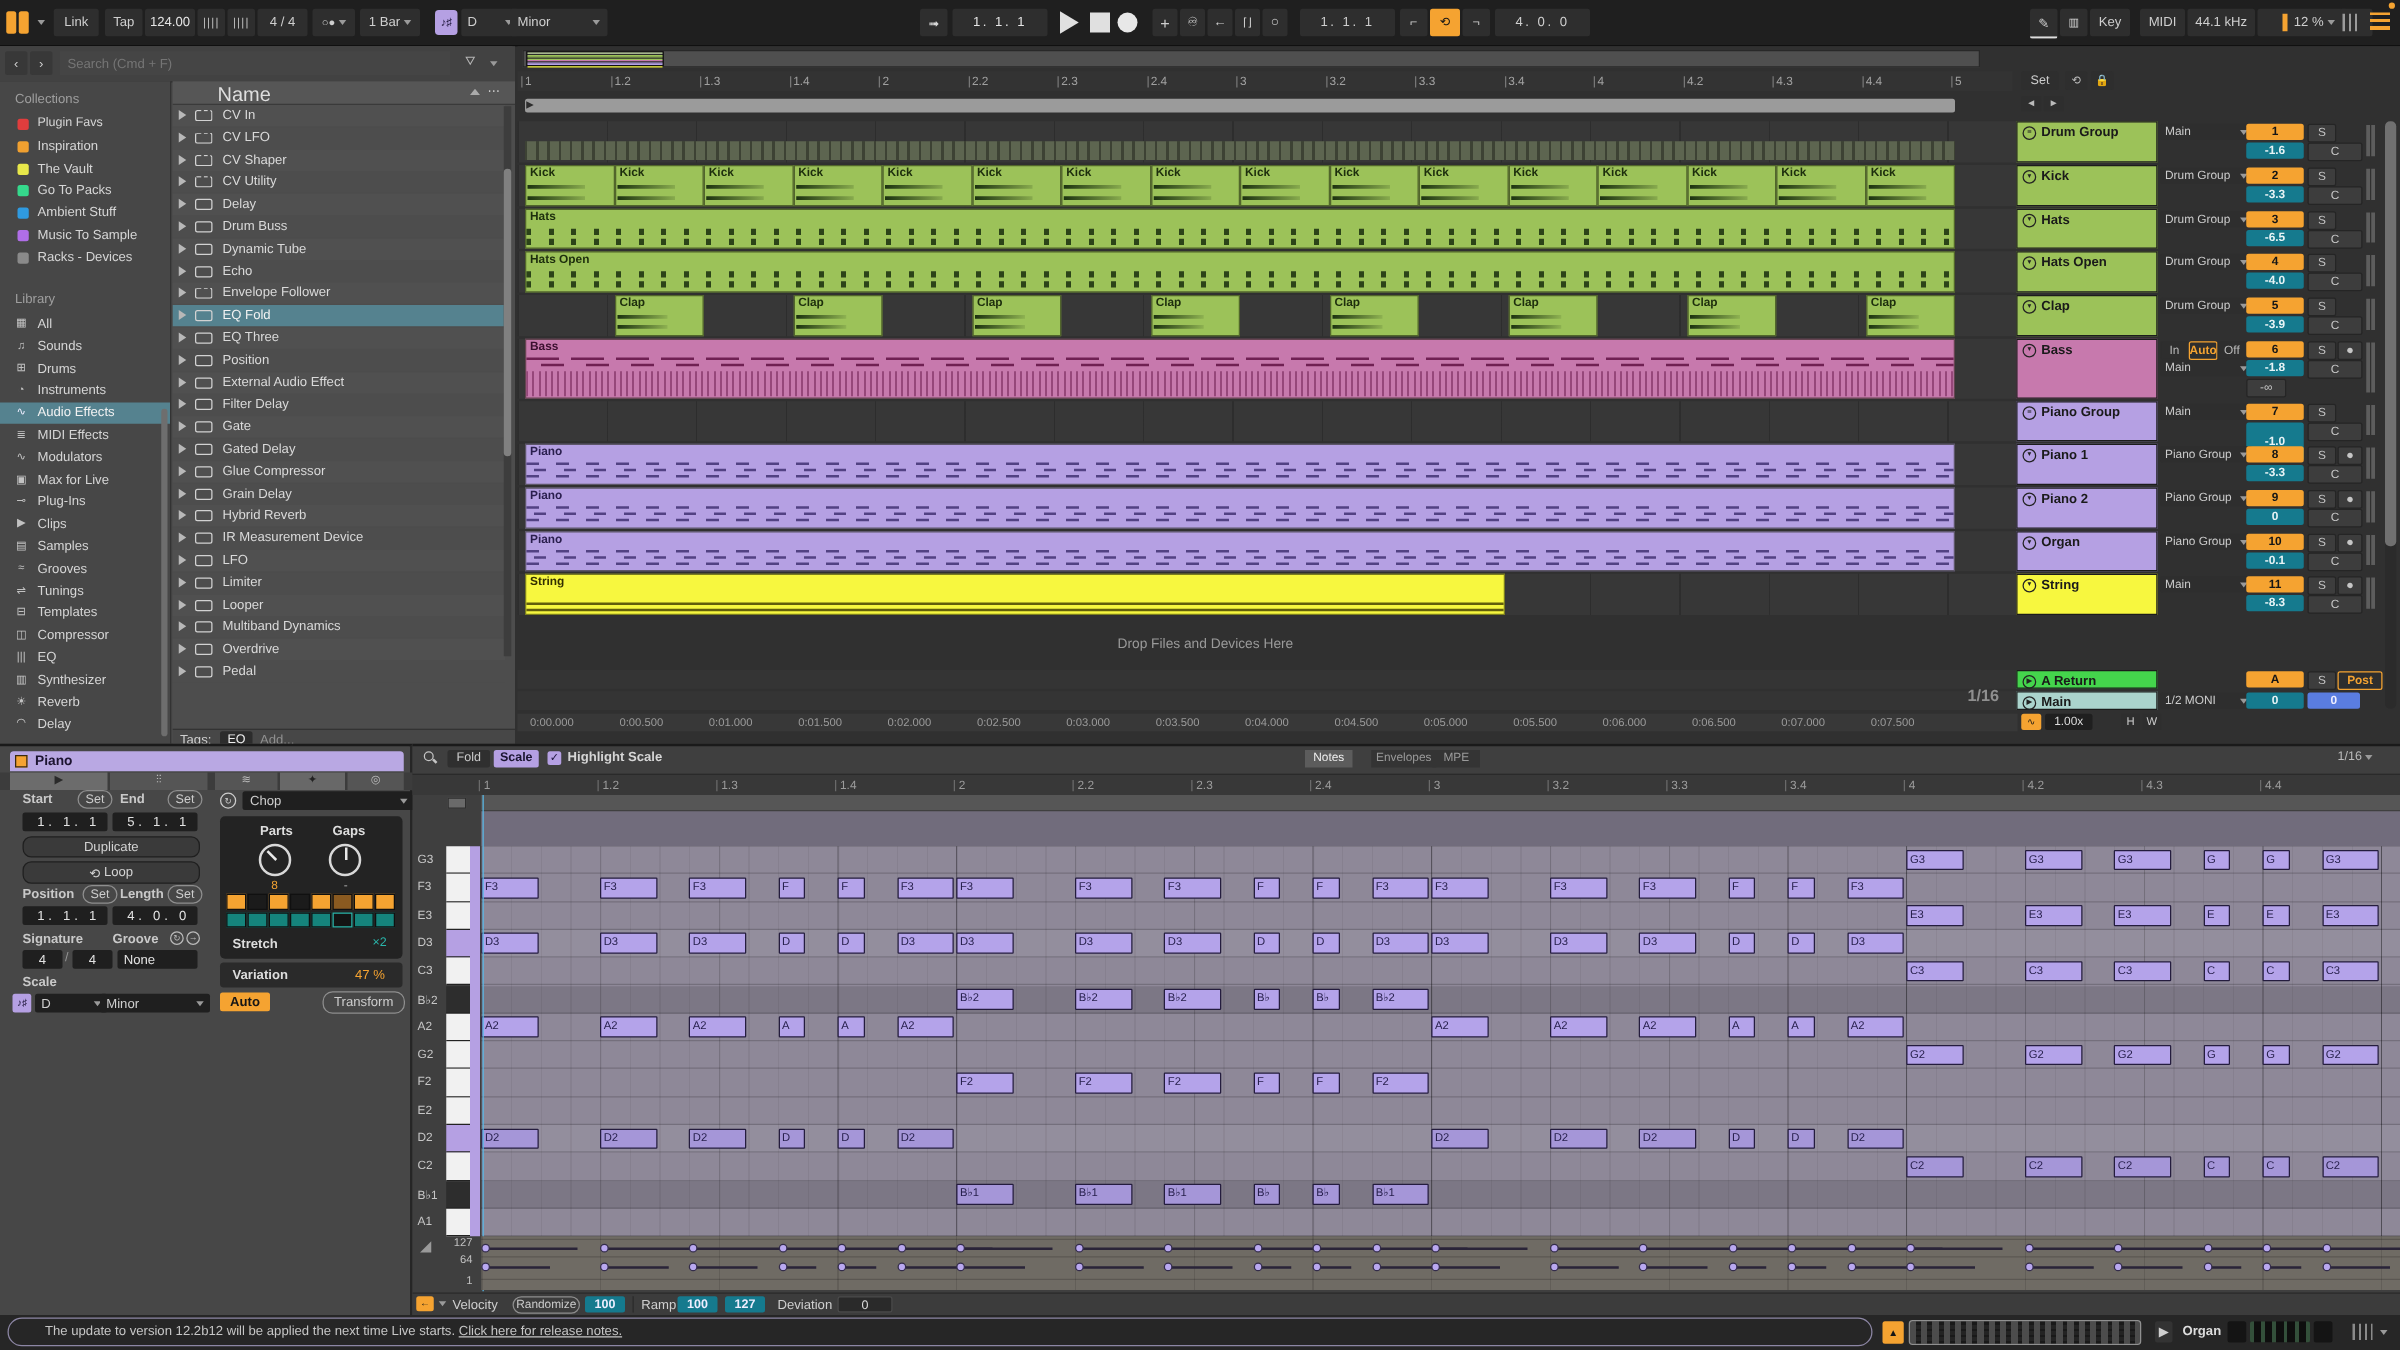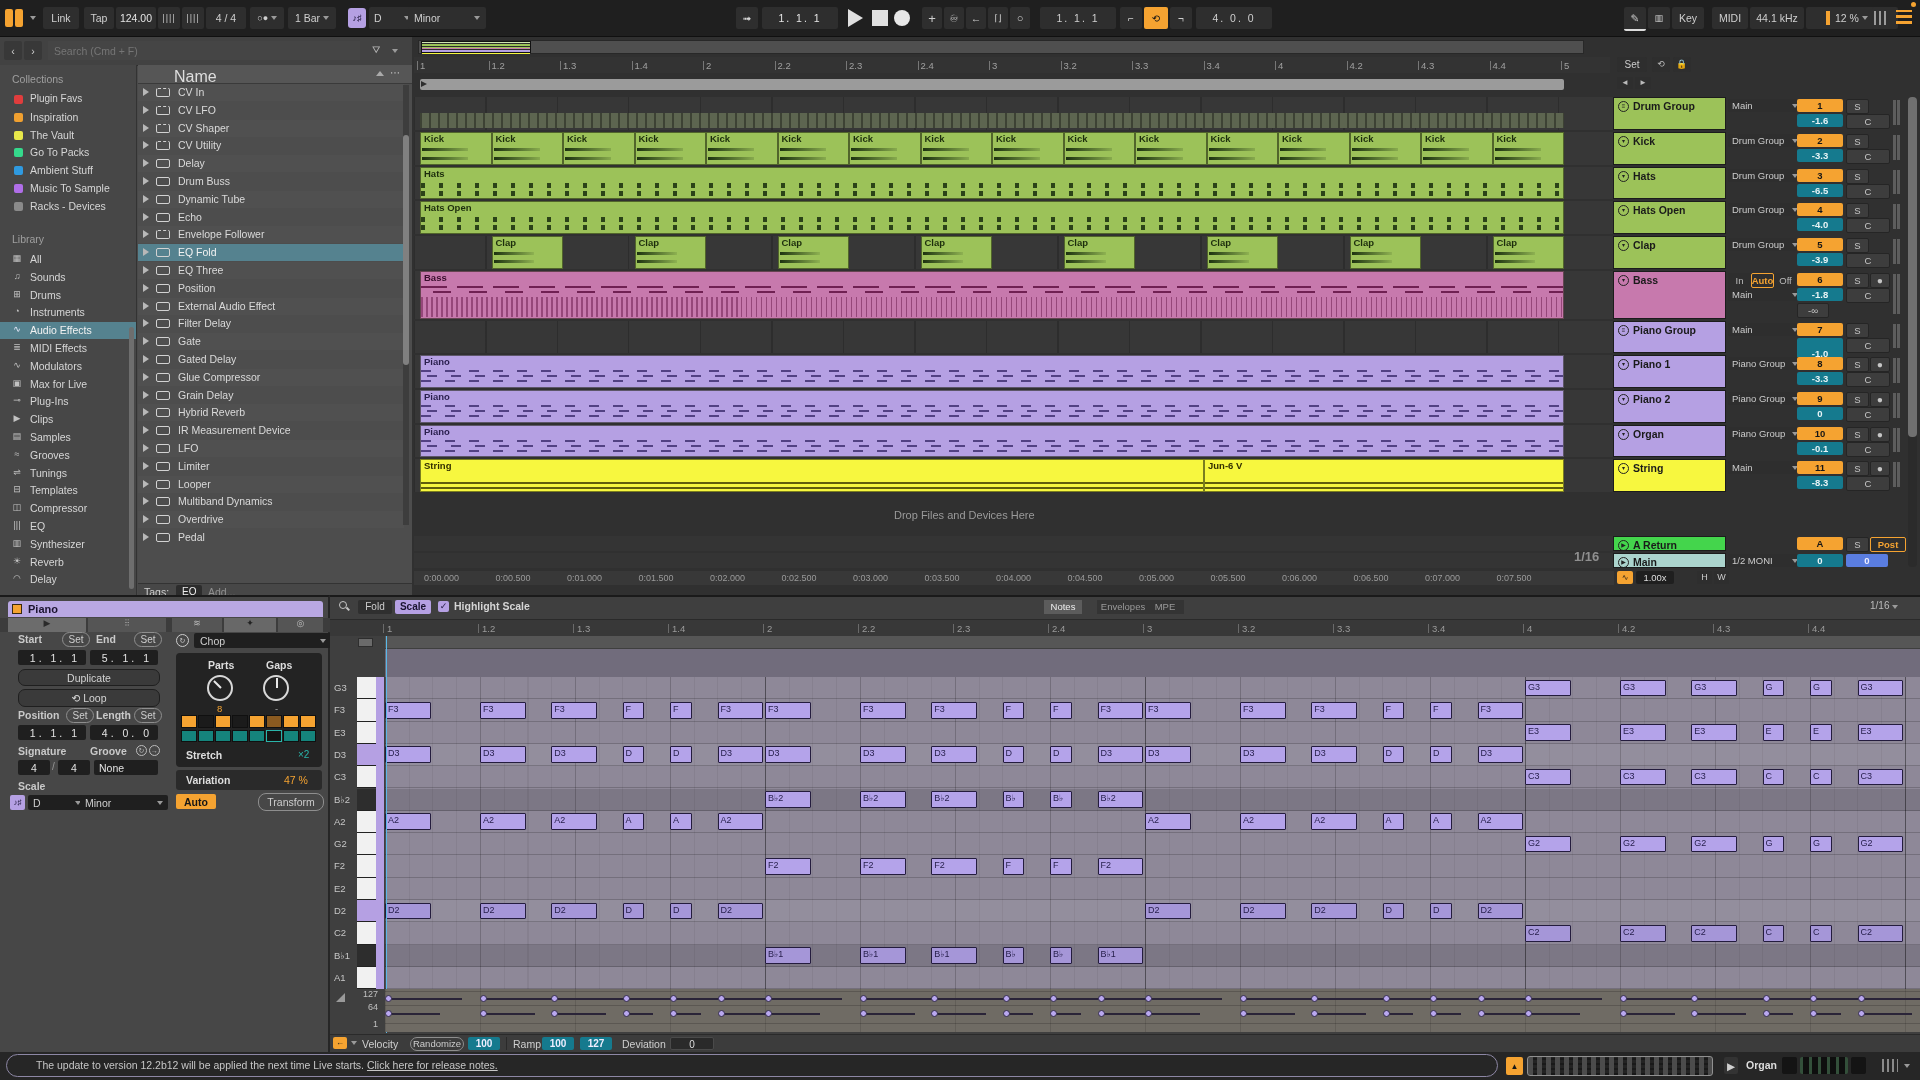--- a/index.html
+++ b/index.html
@@ -564,25 +564,20 @@
           <div style="position: absolute; left: 0px; top: 24px; width: 100%; height: 2px; background: repeating-linear-gradient(90deg, rgba(40, 25, 90, 0.7) 0px, rgba(40, 25, 90, 0.7) 10px, transparent 10px, transparent 24px);"></div>
         </div>
         <div style="position: absolute; left: 6px; top: 388px; width: 1144px; height: 32px; background: rgb(181, 160, 227); border: 1px solid rgba(20, 25, 5, 0.55); box-sizing: border-box; overflow: hidden;">
           <div style="font-size: 9.5px; font-weight: bold; color: rgb(42, 31, 78); padding-left: 3px; white-space: nowrap; overflow: hidden;">Piano</div>
           <div style="position: absolute; left: 0px; top: 14px; width: 100%; height: 2px; background: repeating-linear-gradient(90deg, rgba(40, 25, 90, 0.7) 0px, rgba(40, 25, 90, 0.7) 10px, transparent 10px, transparent 24px);"></div>
           <div style="position: absolute; left: 0px; top: 19px; width: 100%; height: 2px; background: repeating-linear-gradient(90deg, transparent 0px, transparent 6px, rgba(40, 25, 90, 0.7) 6px, rgba(40, 25, 90, 0.7) 16px, transparent 16px, transparent 24px);"></div>
           <div style="position: absolute; left: 0px; top: 24px; width: 100%; height: 2px; background: repeating-linear-gradient(90deg, rgba(40, 25, 90, 0.7) 0px, rgba(40, 25, 90, 0.7) 10px, transparent 10px, transparent 24px);"></div>
         </div>
         <div style="position: absolute; left: 6px; top: 422px; width: 784px; height: 33px; background: rgb(247, 247, 63); border: 1px solid rgba(20, 25, 5, 0.55); box-sizing: border-box; overflow: hidden;">
           <div style="font-size: 9.5px; font-weight: bold; color: rgb(51, 48, 0); padding-left: 3px; white-space: nowrap; overflow: hidden;">String</div>
-          <div style="position: absolute; left: 0px; top: 22px; width: 100%; height: 1.5px; background: rgba(60, 55, 0, 0.8);"></div>
-          <div style="position: absolute; left: 0px; top: 27px; width: 100%; height: 1.5px; background: rgba(60, 55, 0, 0.8);"></div>
-        </div>
-        <div style="position: absolute; left: 790px; top: 422px; width: 360px; height: 33px; background: rgb(247, 247, 63); border: 1px solid rgba(20, 25, 5, 0.55); box-sizing: border-box; overflow: hidden;">
-          <div style="font-size: 9.5px; font-weight: bold; color: rgb(51, 48, 0); padding-left: 3px; white-space: nowrap; overflow: hidden;">Jun-6 V</div>
           <div style="position: absolute; left: 0px; top: 22px; width: 100%; height: 1.5px; background: rgba(60, 55, 0, 0.8);"></div>
           <div style="position: absolute; left: 0px; top: 27px; width: 100%; height: 1.5px; background: rgba(60, 55, 0, 0.8);"></div>
         </div>
       </div>
       <div style="position: absolute; left: 480px; top: 472px; font-size: 11px; color: rgb(154, 154, 154);">Drop Files and Devices Here</div>
       <div style="position: absolute; left: 0px; top: 499px; width: 1200px; height: 15px; background: rgb(52, 52, 52);"></div>
       <div style="position: absolute; left: 0px; top: 516px; width: 1200px; height: 15px; background: rgb(52, 52, 52);"></div>
       <div style="position: absolute; left: 0px; top: 534px; width: 1200px; height: 14px; background: rgb(56, 56, 56);">
         <div style="position: absolute; left: 10px; top: 2px; font-size: 9px; color: rgb(154, 154, 154); white-space: nowrap;">0:00.000</div>
         <div style="position: absolute; left: 81.5px; top: 2px; font-size: 9px; color: rgb(154, 154, 154); white-space: nowrap;">0:00.500</div>

